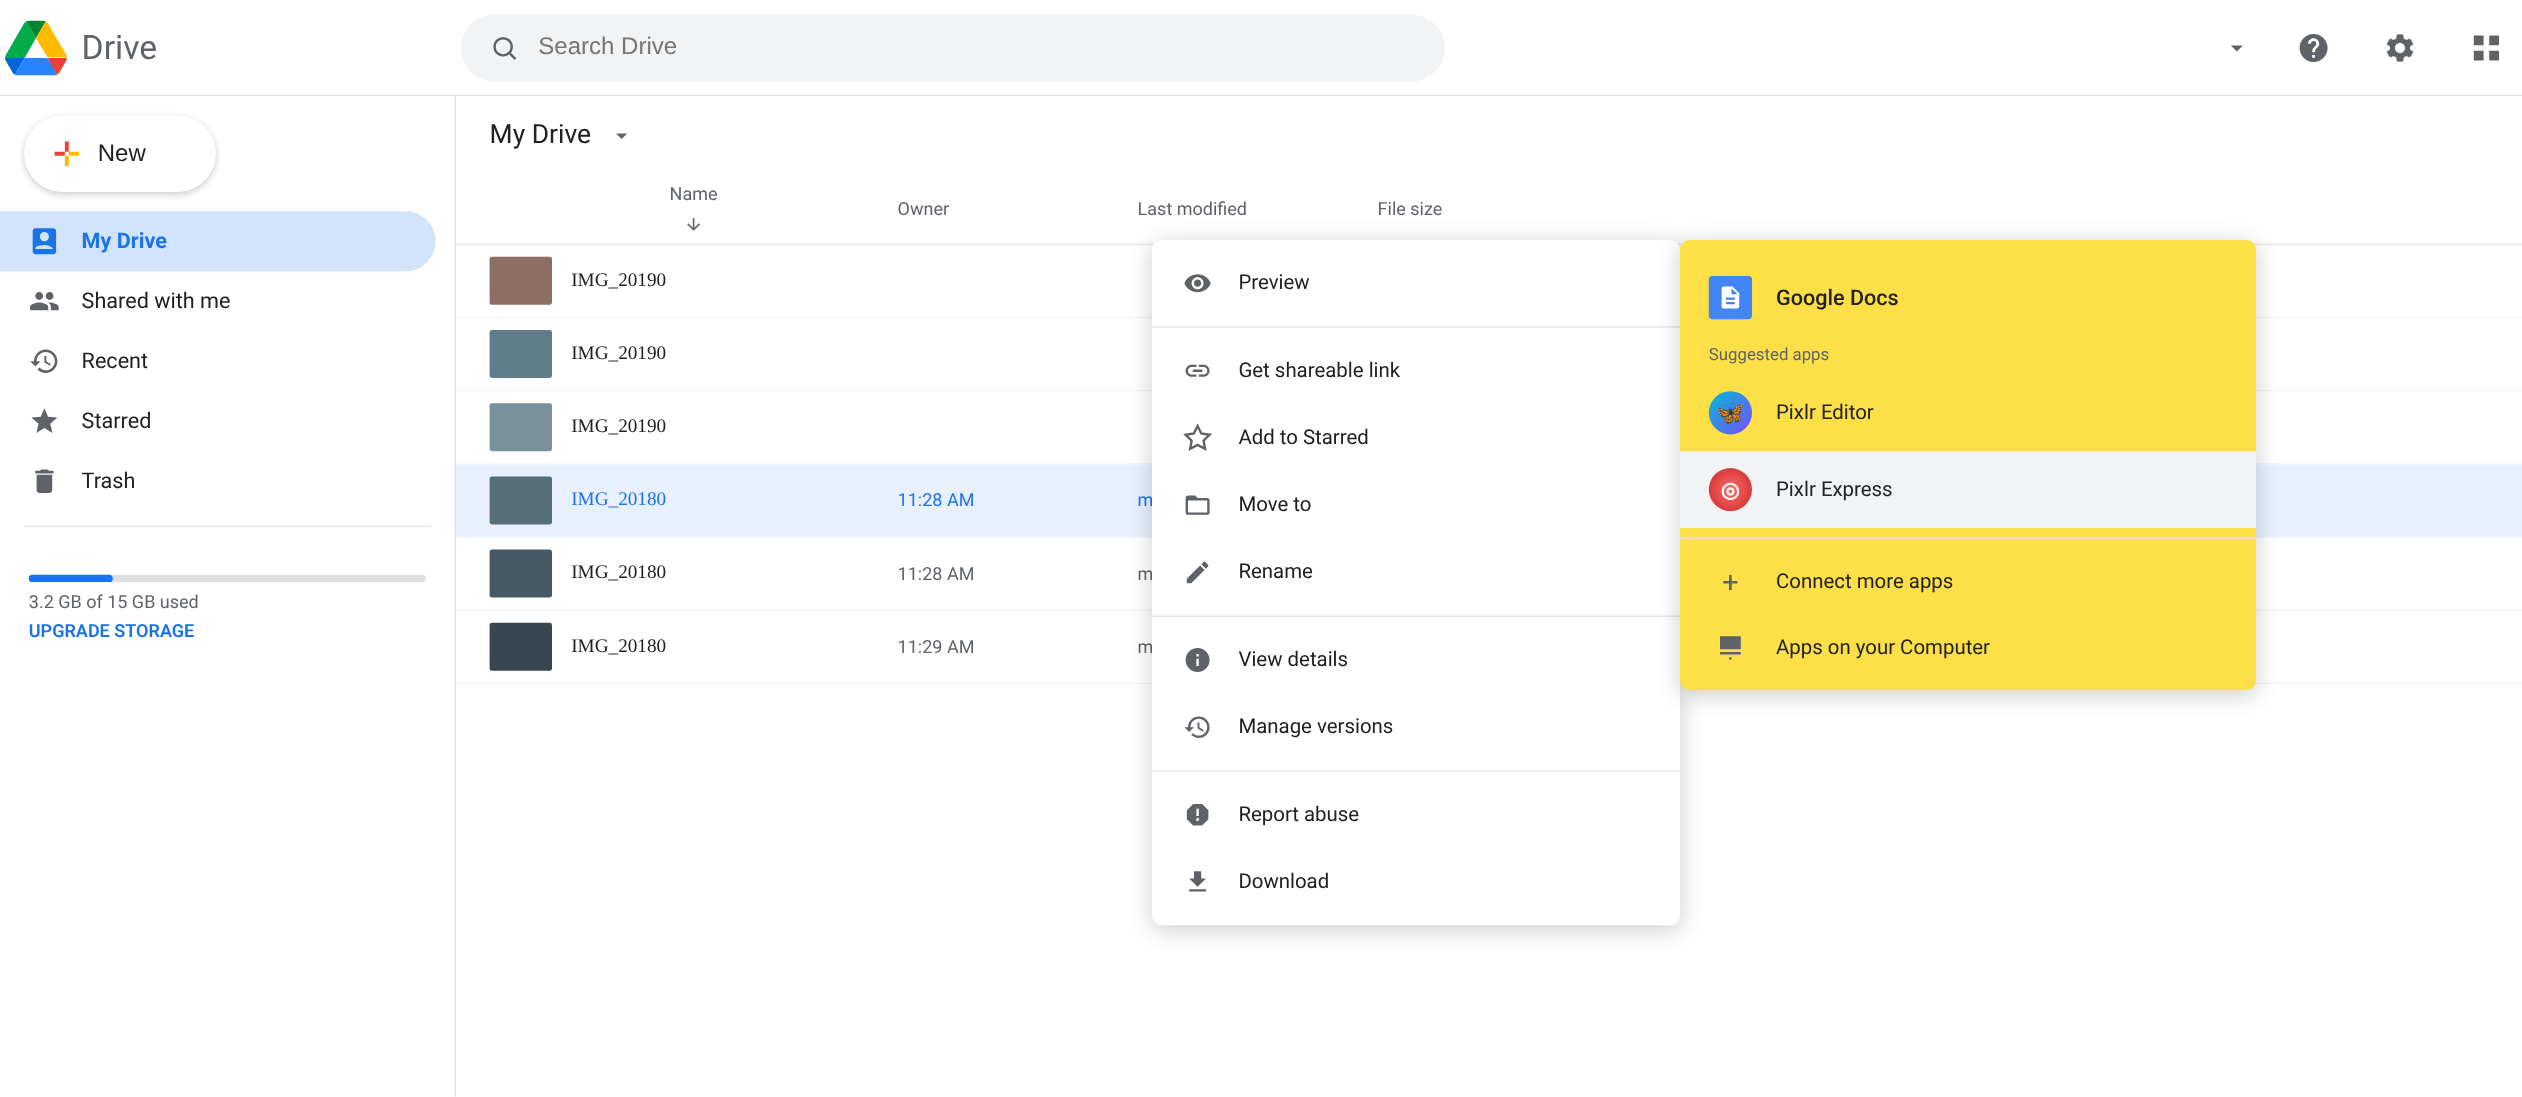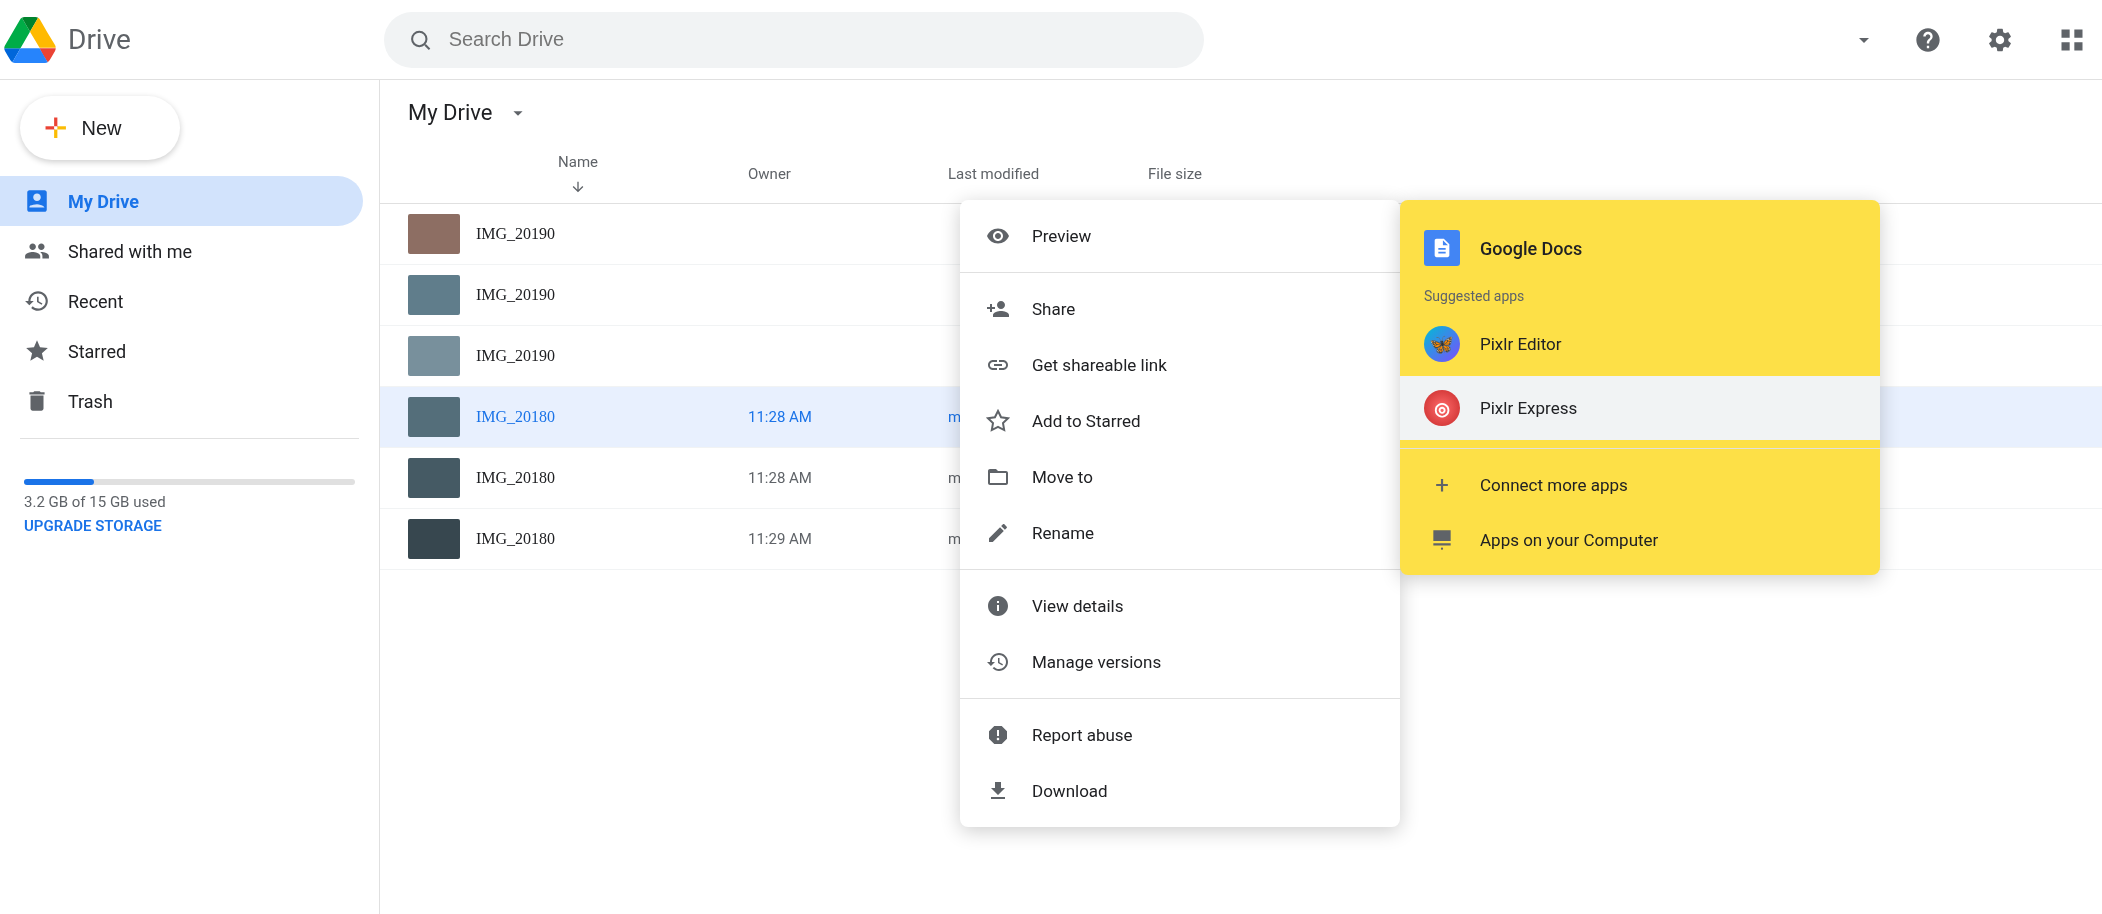--- a/index.html
+++ b/index.html
@@ -574,28 +574,20 @@
           <svg width="24" height="24" viewBox="0 0 24 24" fill="#5f6368">
               <path d="M12 4.5C7 4.5 2.73 7.61 1 12c1.73 4.39 6 7.5 11 7.5s9.27-3.11 11-7.5c-1.73-4.39-6-7.5-11-7.5zM12 17c-2.76 0-5-2.24-5-5s2.24-5 5-5 5 2.24 5 5-2.24 5-5 5zm0-8c-1.66 0-3 1.34-3 3s1.34 3 3 3 3-1.34 3-3-1.34-3-3-3z"></path>
             </svg>
         </span>
         <span>Preview</span>
       </div>
 
 
       <div class="ctx-divider"></div>
 
-      <div class="ctx-item">
-        <span class="ctx-icon">
-          <svg width="24" height="24" viewBox="0 0 24 24" fill="#5f6368">
-              <path d="M15 12c2.21 0 4-1.79 4-4s-1.79-4-4-4-4 1.79-4 4 1.79 4 4 4zm-9-2V7H4v3H1v2h3v3h2v-3h3v-2H6zm9 4c-2.67 0-8 1.34-8 4v2h16v-2c0-2.66-5.33-4-8-4z"></path>
-            </svg>
-        </span>
-        <span>Share</span>
-      </div>
 
       <div class="ctx-item">
         <span class="ctx-icon">
           <svg width="24" height="24" viewBox="0 0 24 24" fill="#5f6368">
               <path d="M3.9 12c0-1.71 1.39-3.1 3.1-3.1h4V7H7c-2.76 0-5 2.24-5 5s2.24 5 5 5h4v-1.9H7c-1.71 0-3.1-1.39-3.1-3.1zM8 13h8v-2H8v2zm9-6h-4v1.9h4c1.71 0 3.1 1.39 3.1 3.1s-1.39 3.1-3.1 3.1h-4V17h4c2.76 0 5-2.24 5-5s-2.24-5-5-5z"></path>
             </svg>
         </span>
         <span>Get shareable link</span>
       </div>
 

